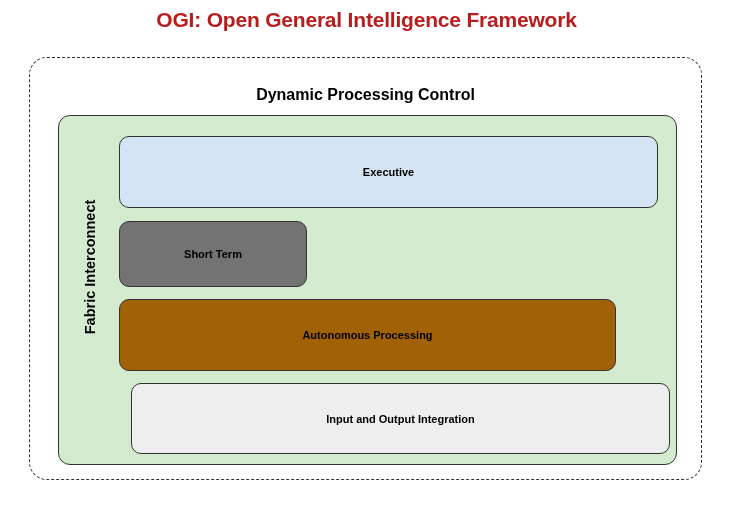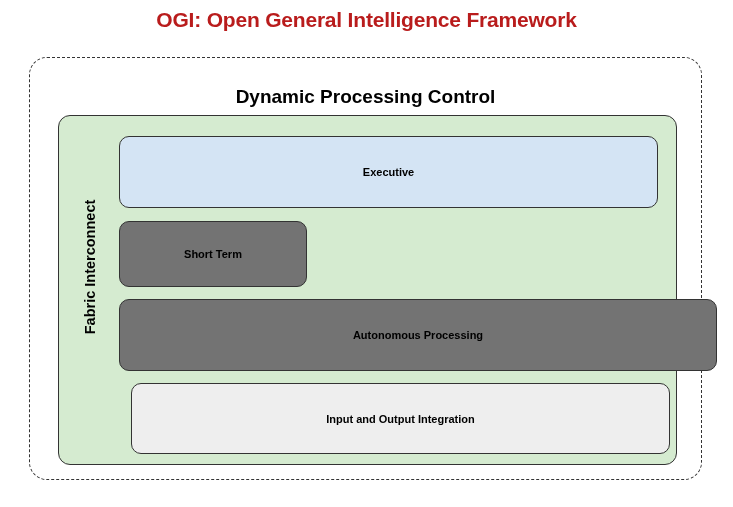--- a/index.html
+++ b/index.html
@@ -45,21 +45,21 @@
     border-radius: 18px;
     background: transparent;
   }
 
   .outer-label {
     position: absolute;
     left: 29px;
     top: 86px;
     width: 673px;
     text-align: center;
-    font-size: 19px;
+    font-size: 16px;
     font-weight: bold;
     color: #000000;
   }
 
   
   .fabric-panel {
     position: absolute;
     left: 58px;
     top: 115px;
     width: 619px;
@@ -119,23 +119,23 @@
     left: 257px;
     top: 105px;
     width: 342px;
     height: 66px;
     background: #f0dce6;
   }
 
   .box-autonomous {
     left: 60px;
     top: 183px;
-    width: 598px;
+    width: 497px;
     height: 72px;
-    background: #737373;
+    background: #a16207;
   }
 
   .box-io {
     left: 72px;
     top: 267px;
     width: 539px;
     height: 71px;
     background: #eeeeee;
   }
 </style>

